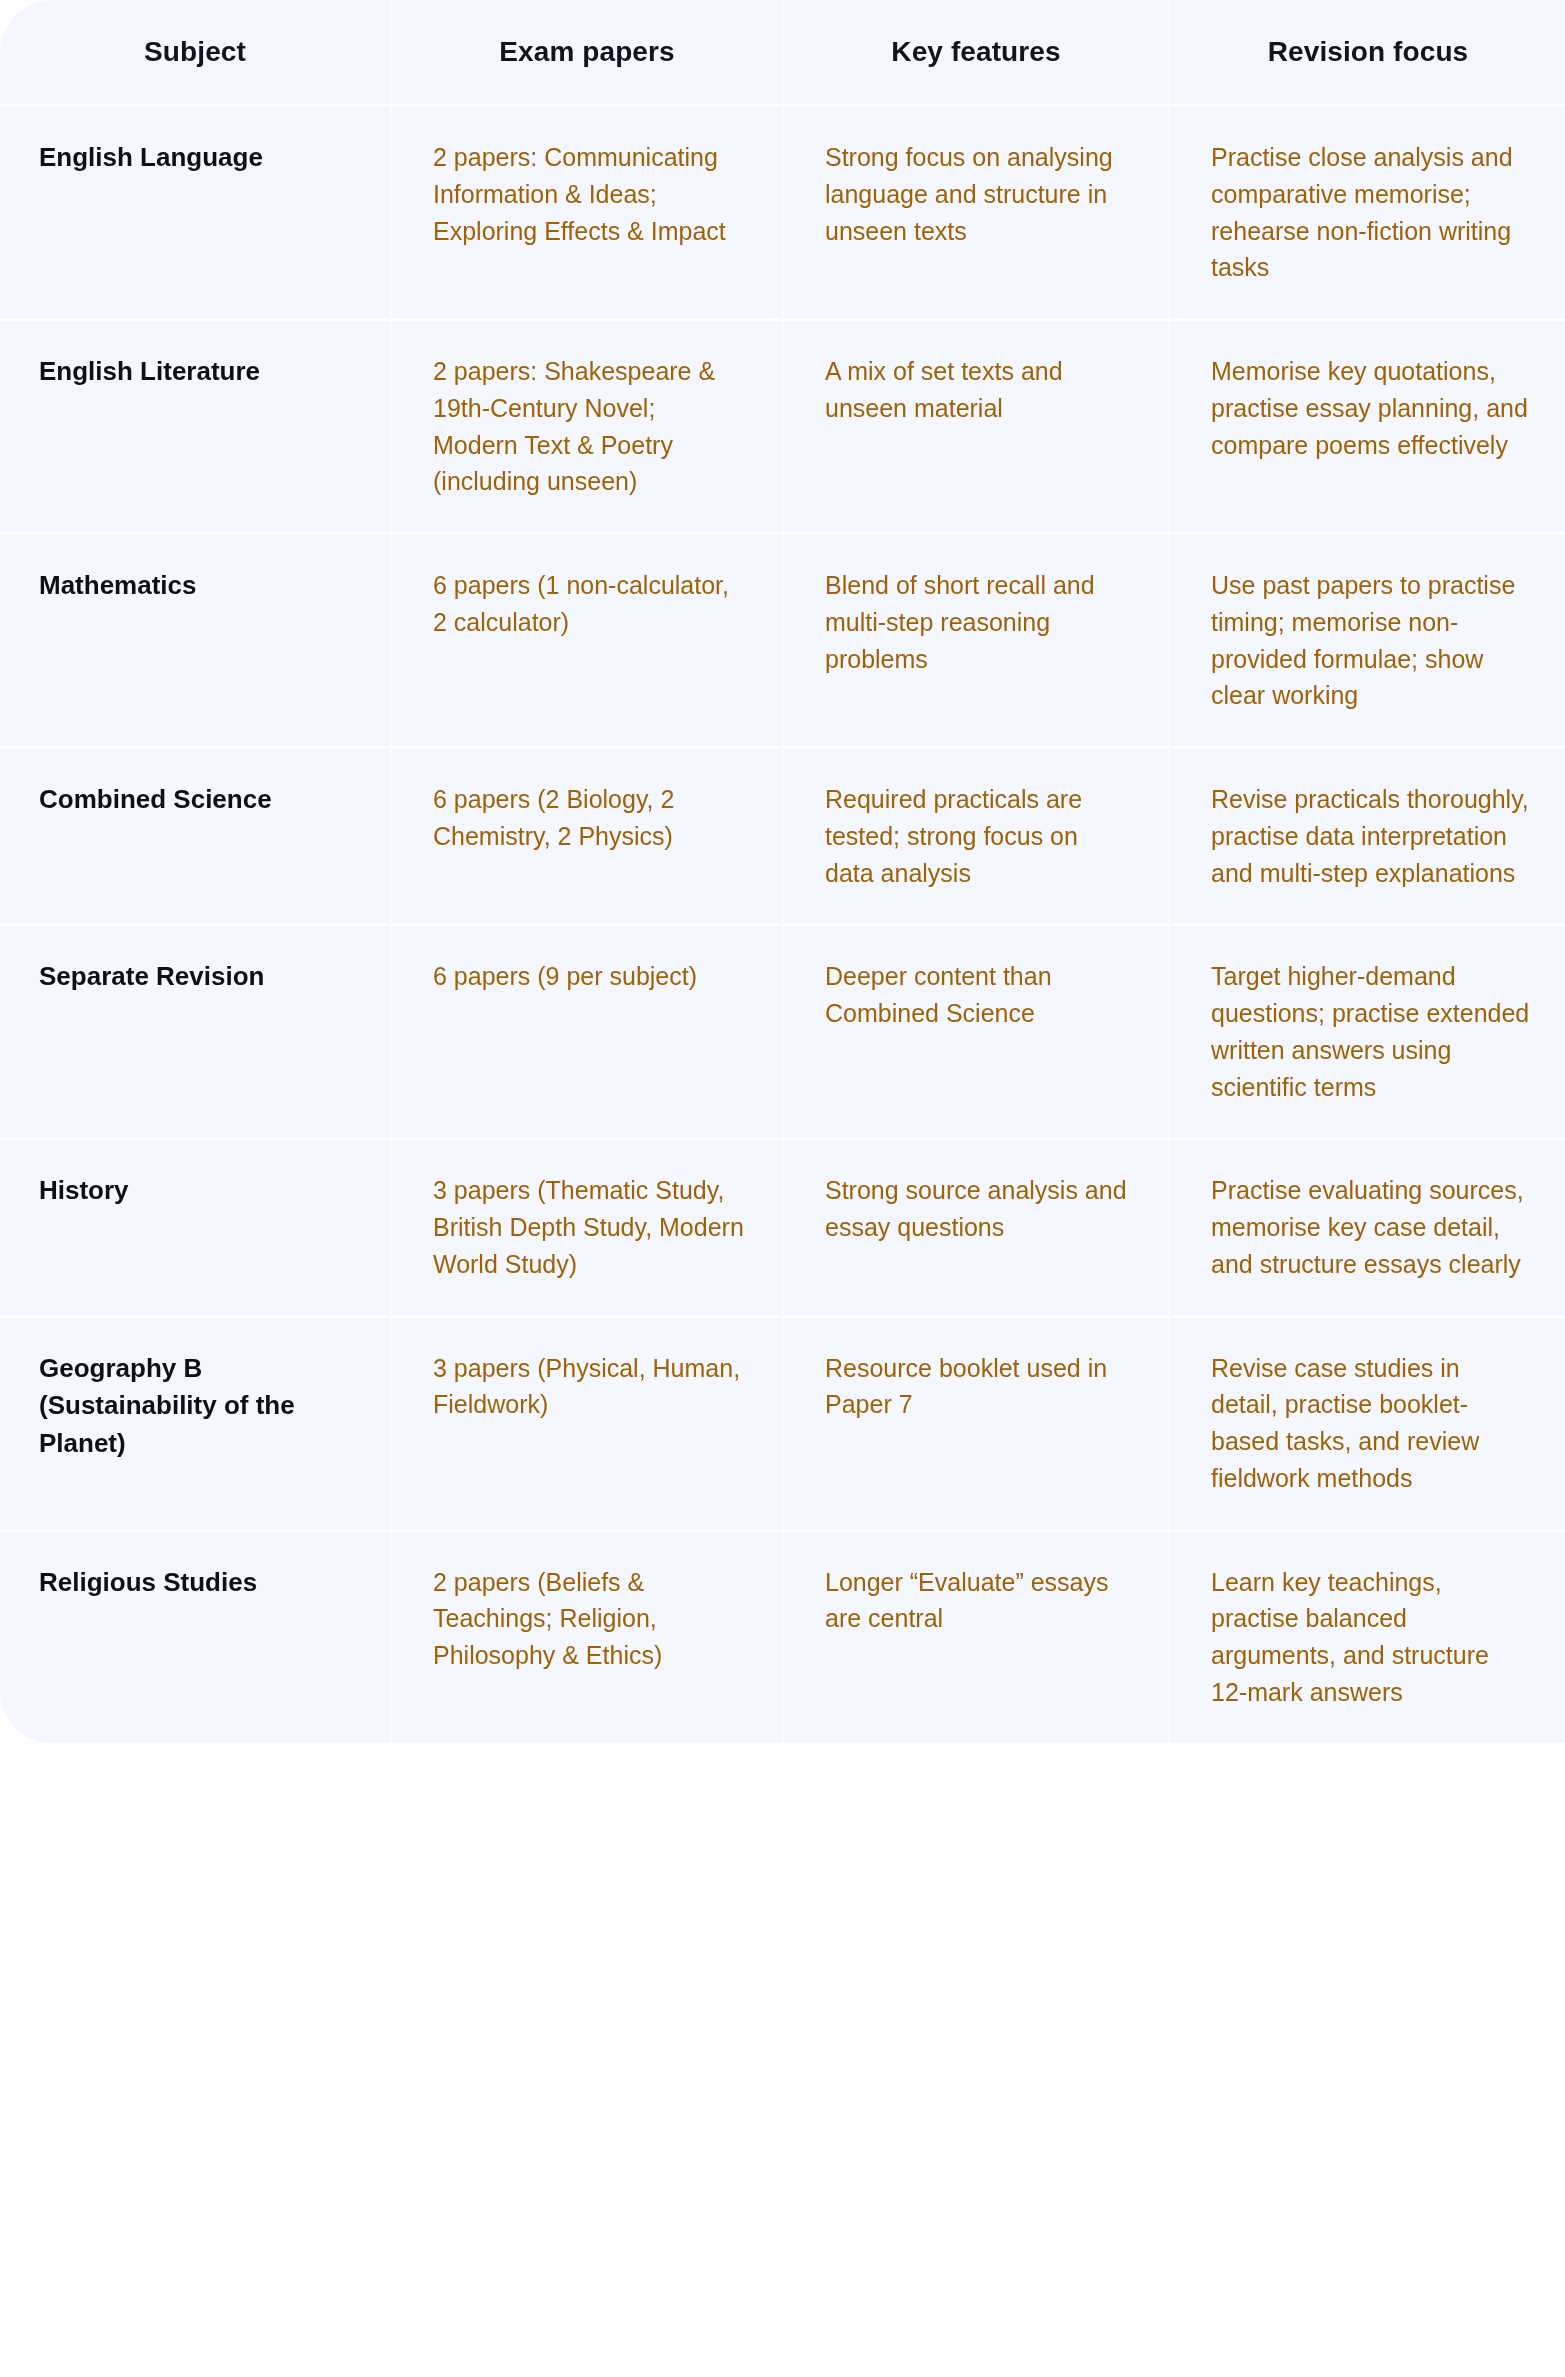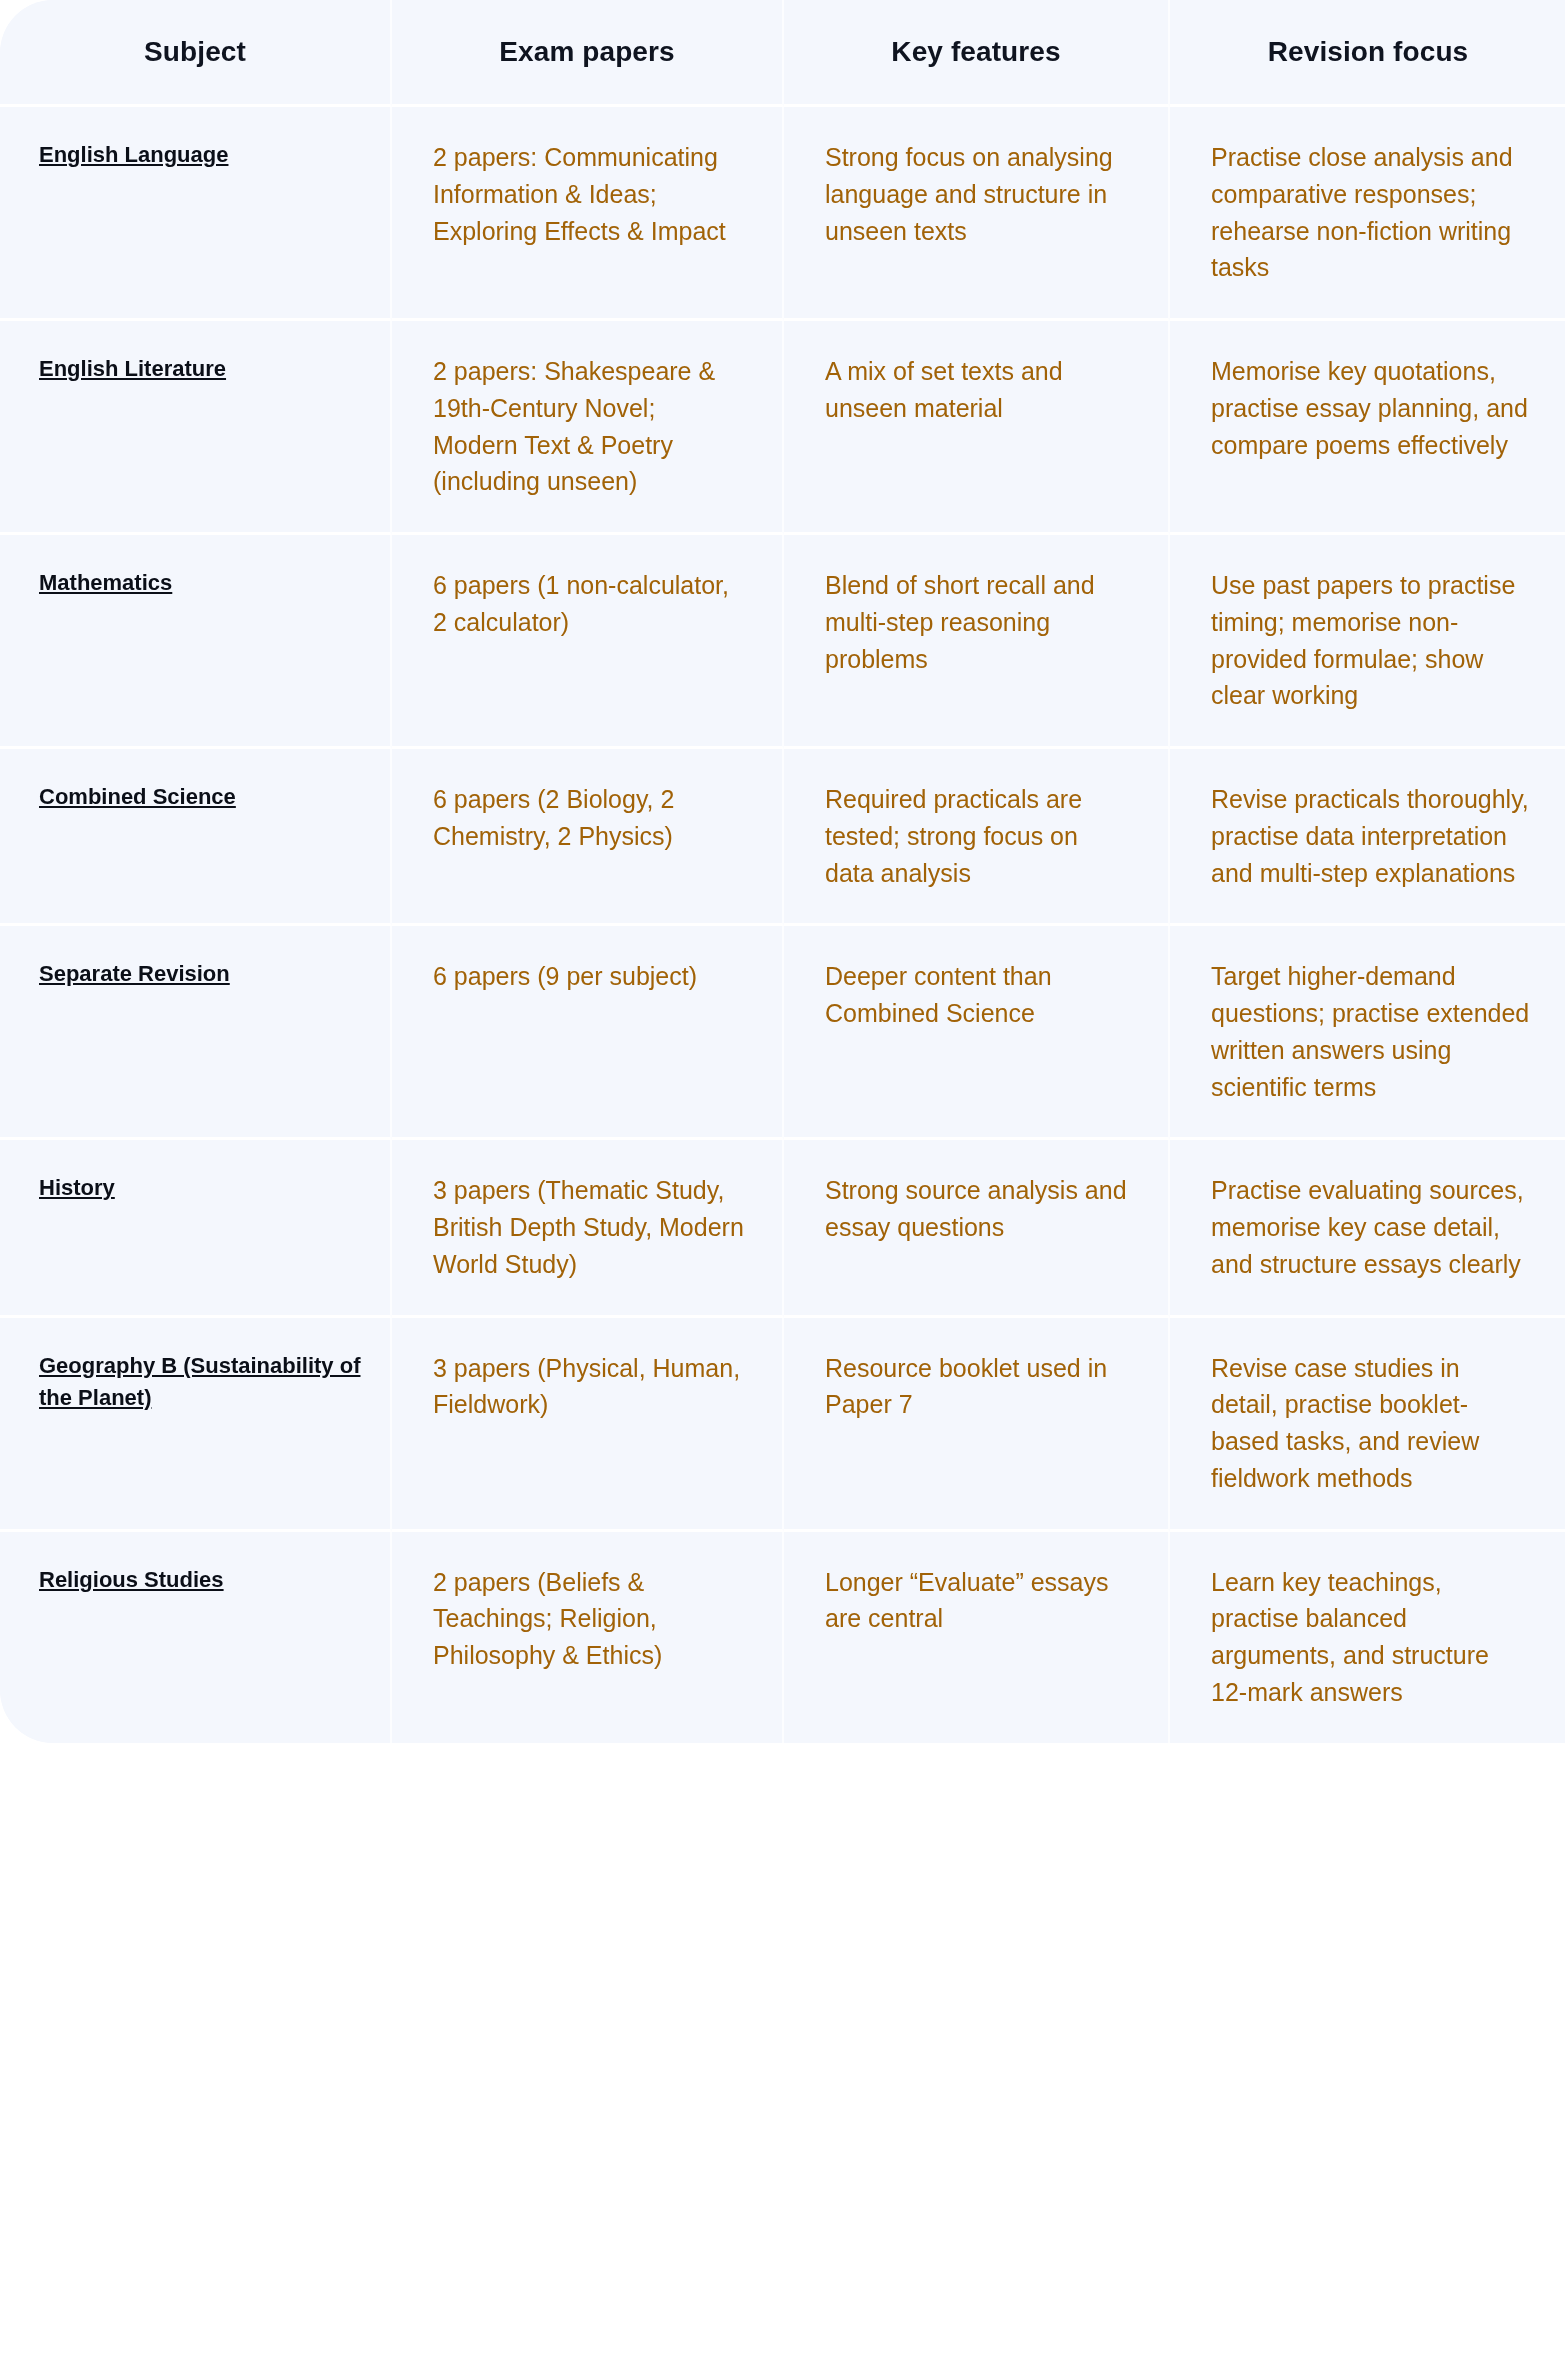--- a/index.html
+++ b/index.html
@@ -65,26 +65,25 @@
     font-size: 25px;
     line-height: 1.47;
     color: #a16207;
   }
   tbody td:last-child { border-right: none; }
   tbody tr:last-child td { border-bottom: none; }
   tbody tr:last-child td:first-child { border-radius: 0 0 0 53px; }
 
   td.subject-cell {
     font-weight: 700;
-    font-size: 22px;
+    font-size: 26px;
     line-height: 1.46;
     color: #0b0f18;
     padding-left: 39px;
     padding-right: 22.6px;
-    text-decoration: underline;
   }
 
   .cell-text { display: block; }
 </style>
 </head>
 <body>
 
 <div class="table-wrap">
   <table class="subject-table">
     <colgroup>
@@ -106,21 +105,21 @@
         <td class="subject-cell">
             <span class="cell-text">English Language</span>
           </td>
         <td>
             <span class="cell-text">2 papers: Communicating Information &amp; Ideas; Exploring Effects &amp; Impact</span>
           </td>
         <td>
             <span class="cell-text">Strong focus on analysing language and structure in unseen texts</span>
           </td>
         <td>
-            <span class="cell-text">Practise close analysis and comparative responses; rehearse non-fiction writing tasks</span>
+            <span class="cell-text">Practise close analysis and comparative memorise; rehearse non-fiction writing tasks</span>
           </td>
       </tr>
       <tr>
         <td class="subject-cell">
             <span class="cell-text">English Literature</span>
           </td>
         <td>
             <span class="cell-text">2 papers: Shakespeare &amp; 19th-Century Novel; Modern Text &amp; Poetry (including unseen)</span>
           </td>
         <td>

